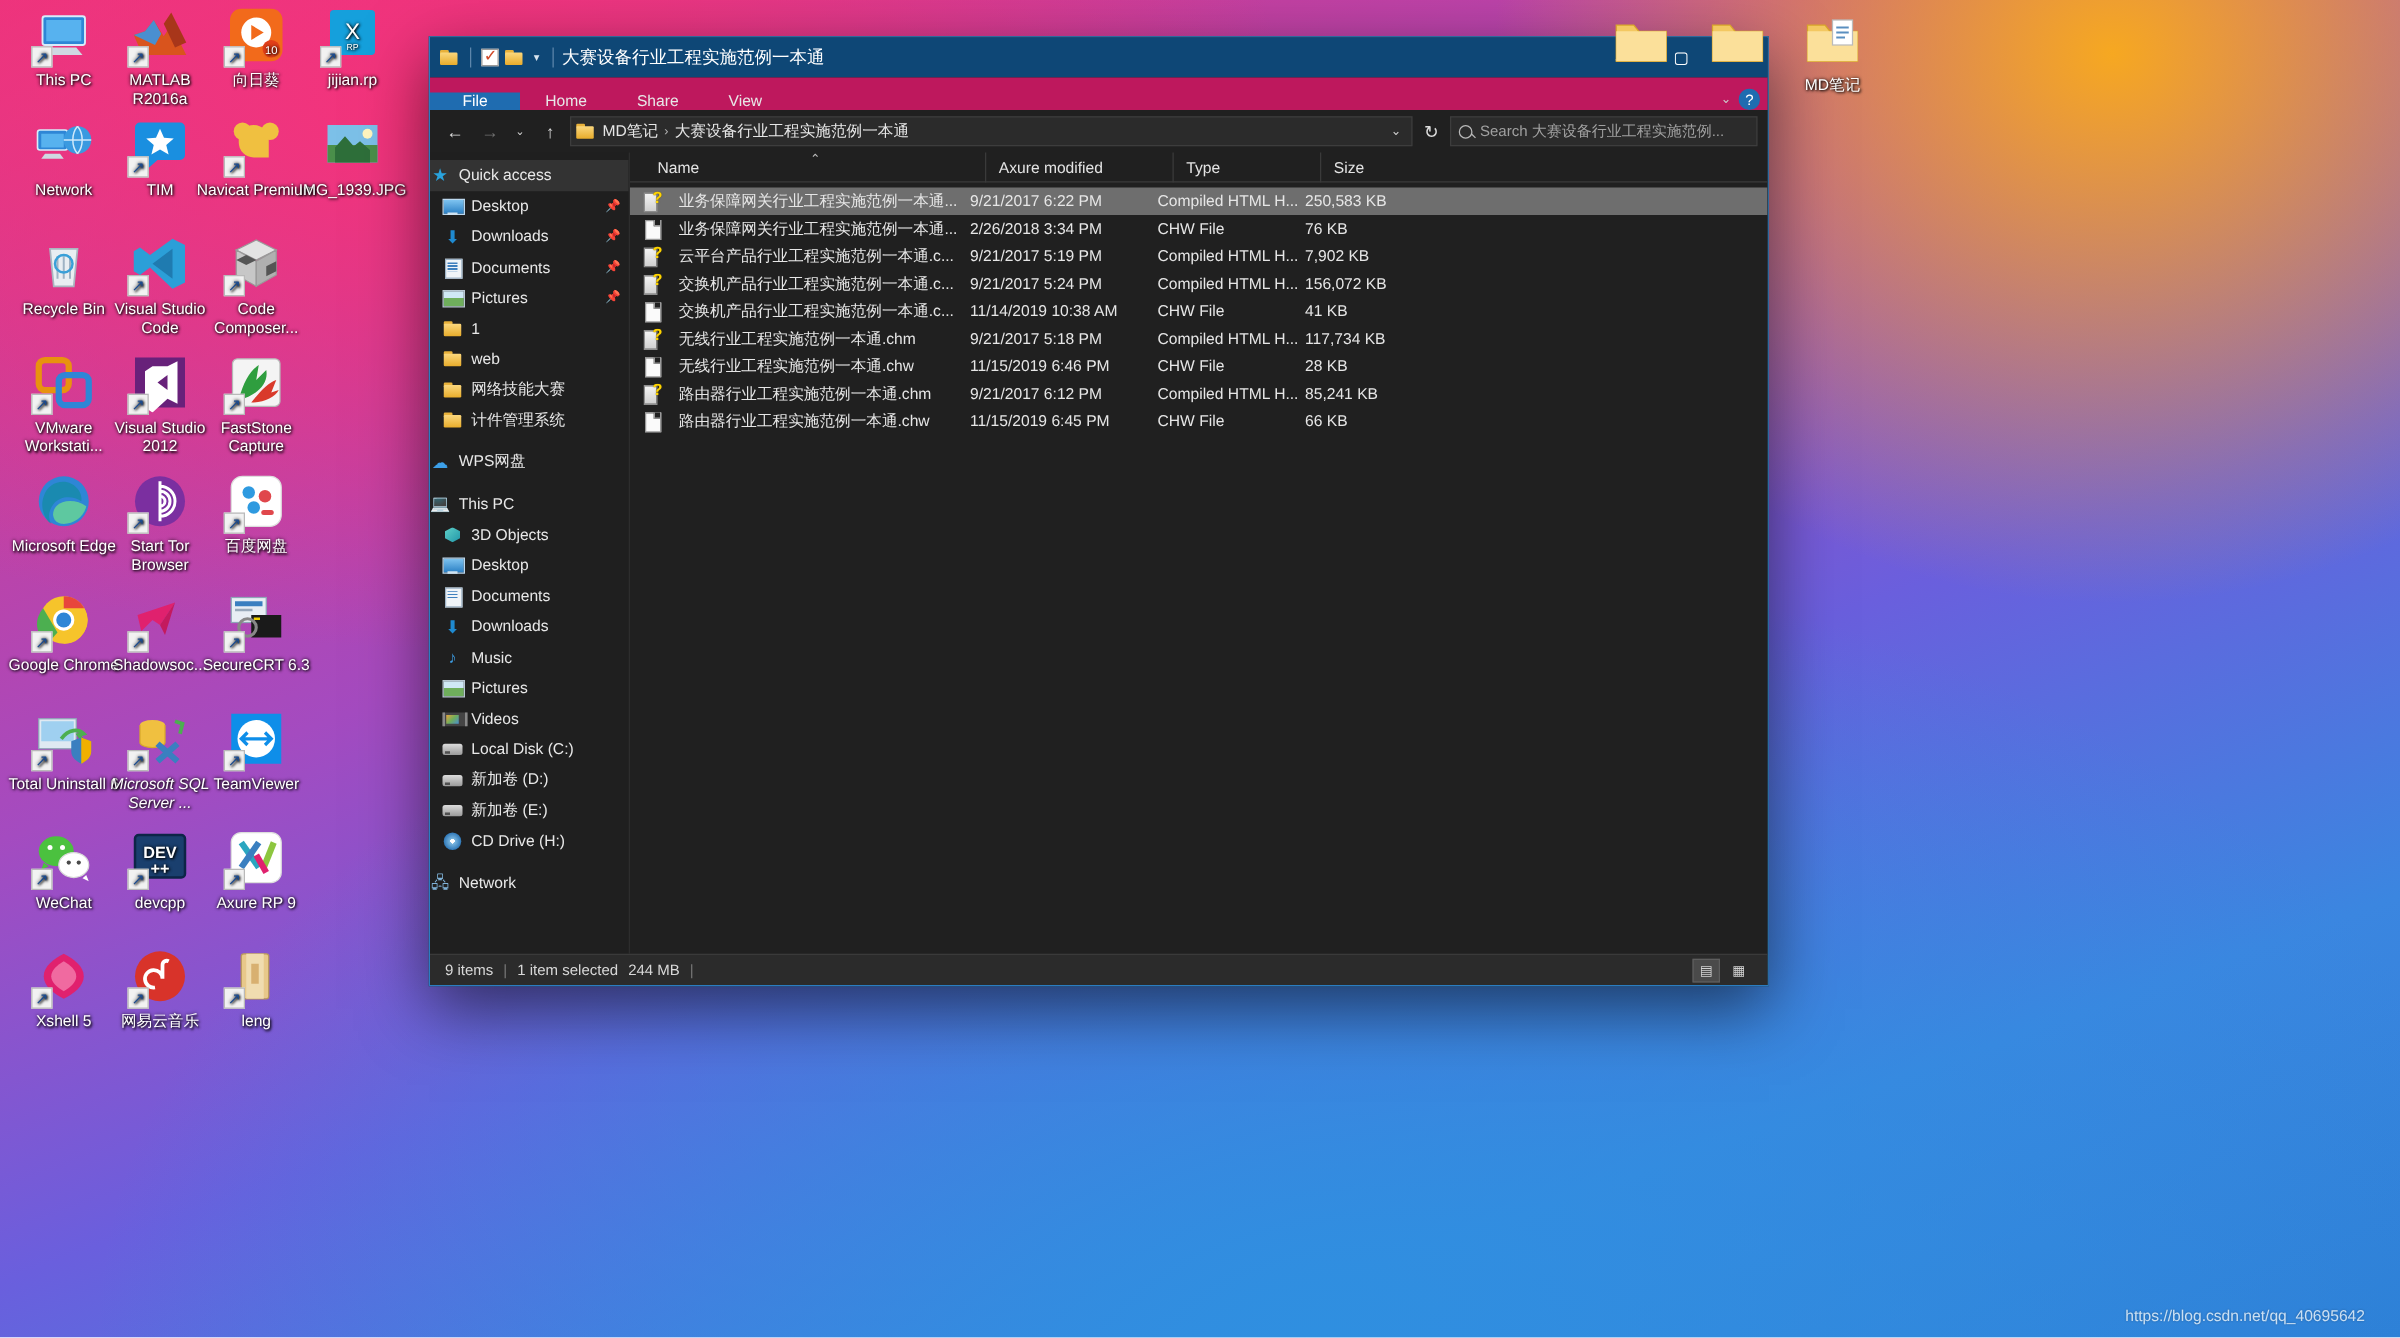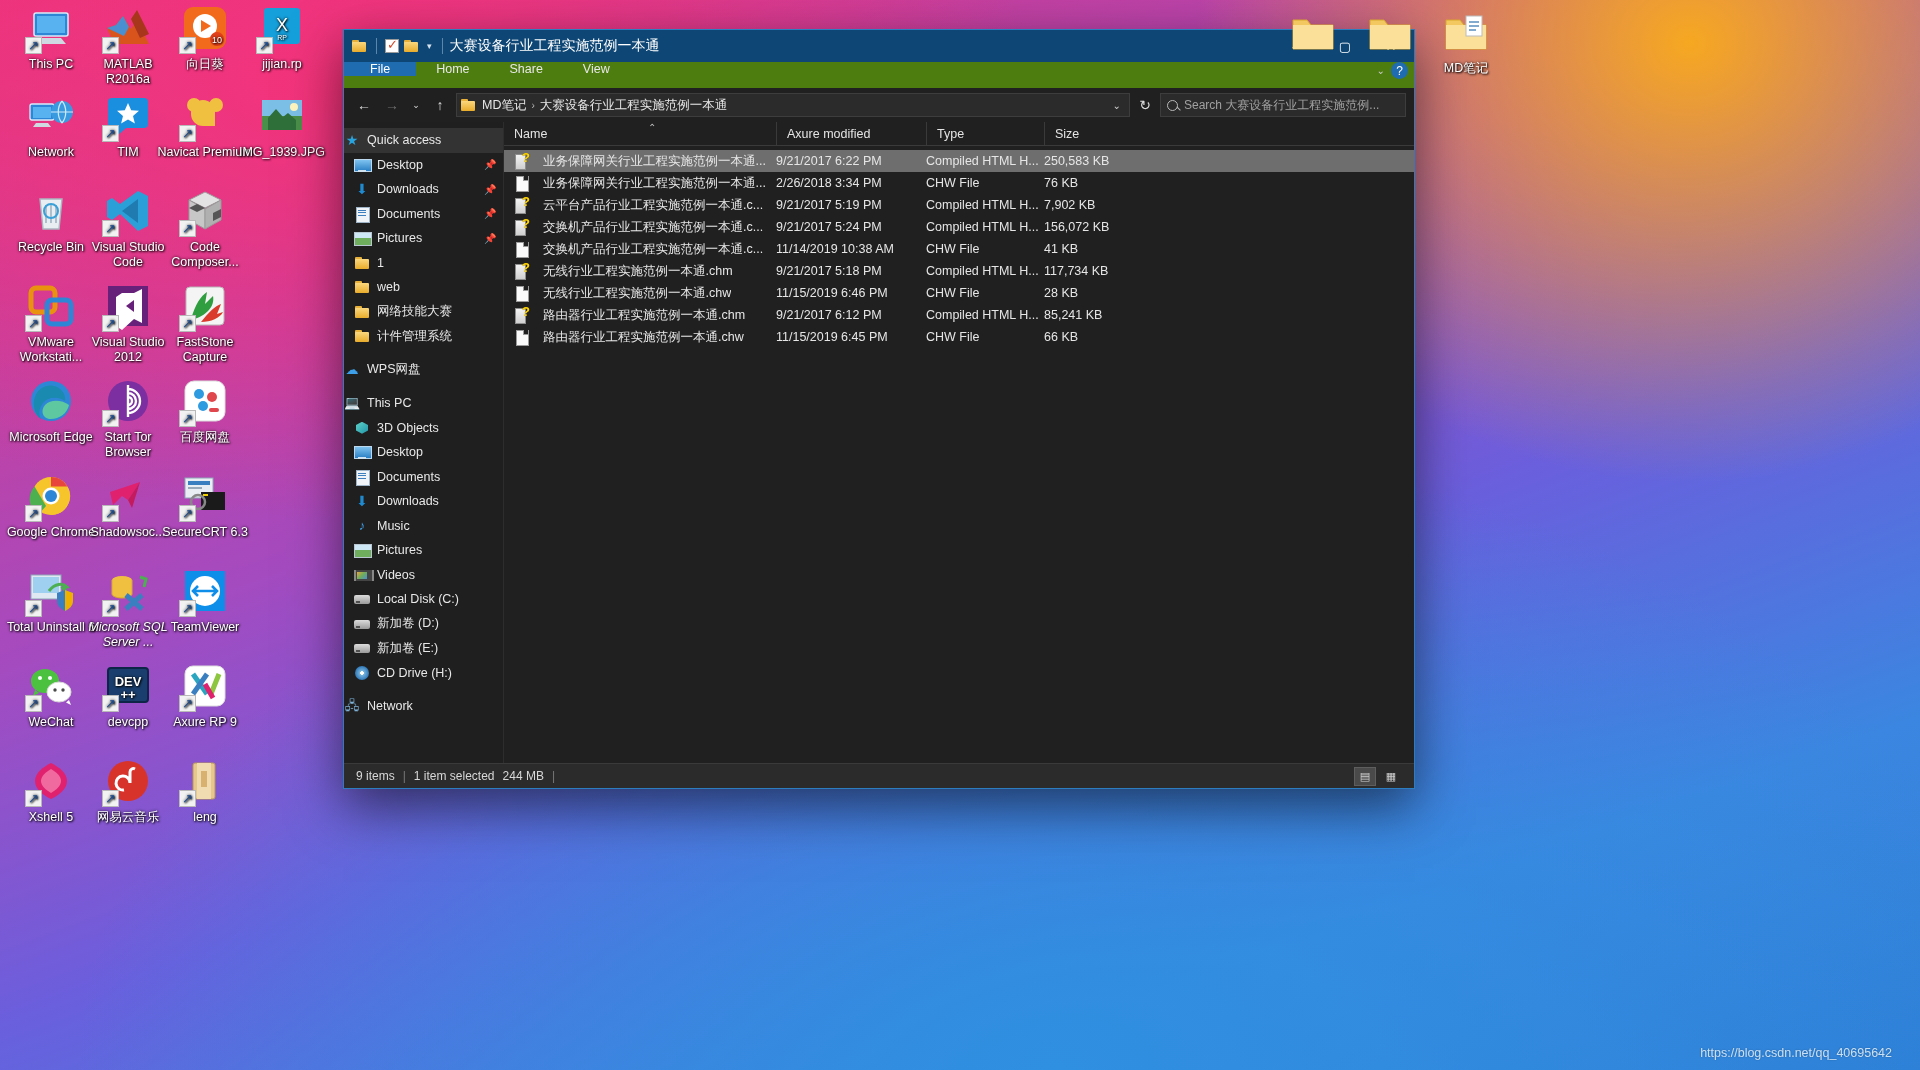--- a/index.html
+++ b/index.html
@@ -73,21 +73,21 @@
   .win-title {
     color: #fff; font-size: 14px; margin-left: 4px; white-space: nowrap;
   }
   .win-btns { margin-left: auto; display: flex; height: 32px; }
   .win-btns div {
     width: 46px; height: 32px; display: flex; align-items: center; justify-content: center;
     color: #fff; font-size: 13px;
   }
 
   .ribbon-tabs {
-    height: 26px; background: #4d7c0f; display: flex; align-items: flex-start;
+    height: 26px; background: #be185d; display: flex; align-items: flex-end;
     flex: 0 0 26px; position: relative;
   }
   .ribbon-tabs .tab {
     padding: 0 20px; display: flex; align-items: center;
     color: #e8e8e8; font-size: 12.5px;
   }
   .ribbon-tabs .tab.file { background: #1f6cb0; color: #fff; padding: 0 26px; }
   .ribbon-right {
     margin-left: auto; display: flex; align-items: center; gap: 6px; padding-right: 6px;
   }
@@ -212,21 +212,21 @@
   .filearea { flex: 1; background: #202020; display: flex; flex-direction: column; min-width: 0; }
   .colhead {
     height: 24px; display: flex; align-items: center; border-bottom: 1px solid #3a3a3a;
     flex: 0 0 24px; position: relative;
   }
   .colhead .ch {
     color: #e4e4e4; font-size: 12.5px; padding-left: 10px; position: relative;
     height: 24px; line-height: 24px; border-left: 1px solid #3a3a3a;
   }
   .colhead .ch:first-child { border-left: none; }
-  .colhead .ch.c-name { width: 272px; }
+  .colhead .ch.c-name { width: 272px; margin-left: 12px; }
   .colhead .ch.c-date { width: 150px; }
   .colhead .ch.c-type { width: 118px; }
   .colhead .ch.c-size { width: 88px; }
   .sortmark {
     position: absolute; left: 144px; top: 0px; color: #bdbdbd; font-size: 10px;
   }
   .rows { flex: 1; overflow: hidden; padding-top: 4px; }
   .frow {
     height: 22px; display: flex; align-items: center; font-size: 12.5px; color: #e6e6e6;
     padding-left: 10px;

